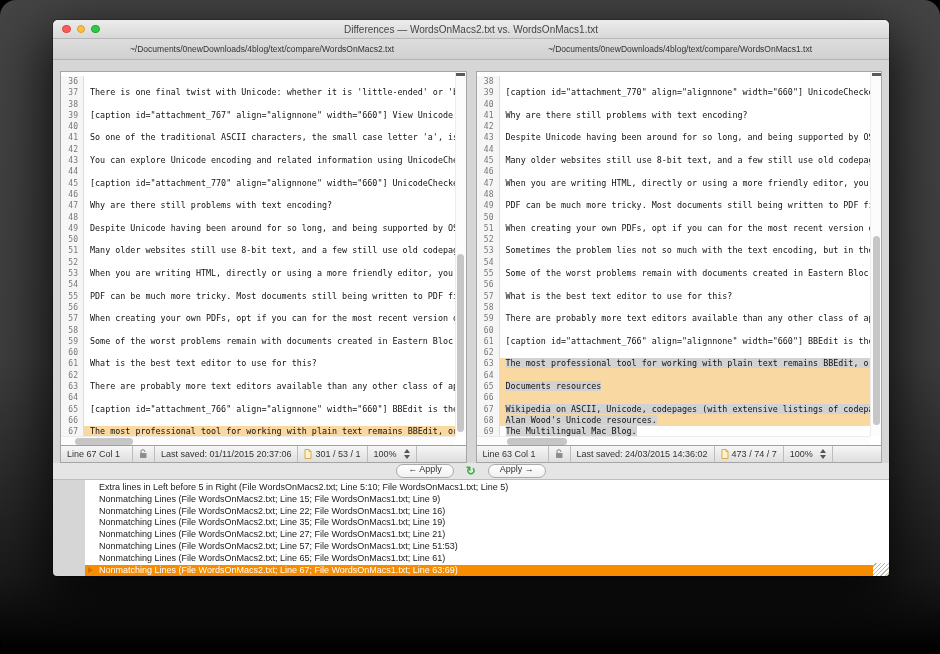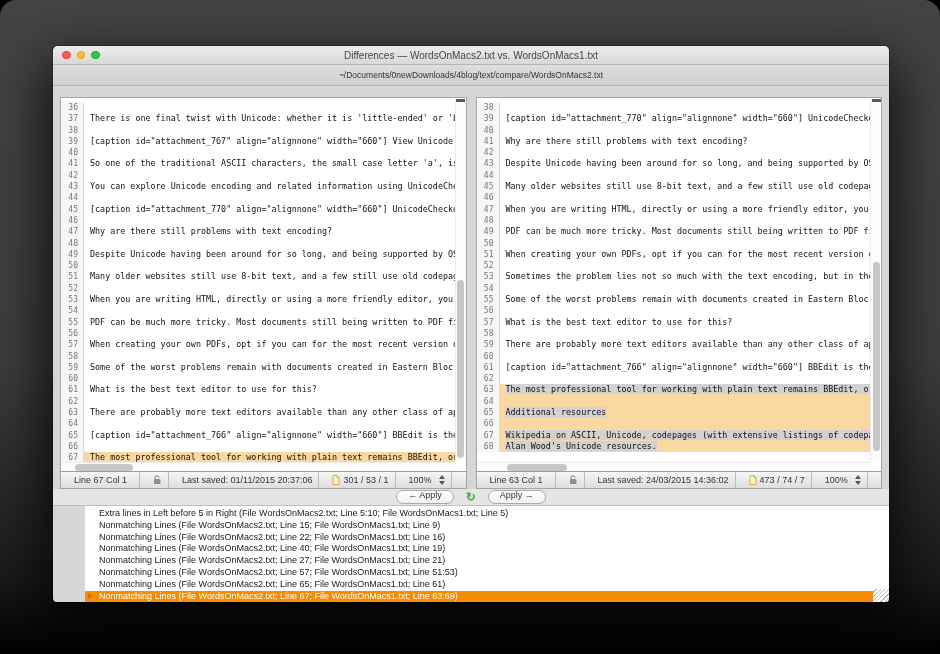--- a/index.html
+++ b/index.html
@@ -1,20 +1,20 @@
 <!DOCTYPE html>
 <html style="--hl: #fad8a2; --sel: #d2d2d2; --rowsel: #f78c00; --green: #3fae49;"><head>
 <meta charset="utf-8">
 <style>
   * { margin:0; padding:0; box-sizing:border-box; }
   html,body { width:940px; height:654px; }
   body { background:#000; font-family:"Liberation Sans", sans-serif; position:relative; overflow:hidden; }
   .backdrop { position:absolute; inset:0; border-radius:16px;
     background:linear-gradient(#444 0%, #3e3e3e 55%, #1a1a1a 88%, #000 100%); }
-  .window { position:absolute; left:53px; top:46px; width:836px; height:556px;
+  .window { position:absolute; left:53px; top:20px; width:836px; height:556px;
     background:#d6d6d6; border-radius:5px 5px 4px 4px; overflow:hidden;
     box-shadow:0 22px 55px 8px rgba(0,0,0,.78), 0 0 0 1px rgba(0,0,0,.25);
     display:flex; flex-direction:column; }
 
   
   .titlebar { height:19px; flex:none; position:relative;
     background:linear-gradient(#ececec,#d8d8d8); border-bottom:1px solid #b6b6b6;
     display:flex; align-items:center; justify-content:center; }
   .title { font-size:10px; color:#454545; }
   .lights { position:absolute; left:9px; top:0; height:100%; display:flex; align-items:center; gap:6px; }
@@ -49,21 +49,21 @@
   .topmark { position:absolute; top:1px; left:0.5px; width:9px; height:3px; background:#5a5a5a; }
   .hscroll { position:absolute; left:0; right:11px; bottom:0; height:9px; background:#fcfcfc;
     border-top:1px solid #ececec; }
   .hthumb { position:absolute; top:1px; height:6.5px; border-radius:4px; background:#c6c6c6;
     left:14px; width:58px; }
 
   
   .statusbar { height:17px; flex:none; border-top:1px solid #9f9f9f;
     background:linear-gradient(#f6f6f6,#dedede); display:flex; align-items:stretch;
     font-size:9px; color:#333; white-space:nowrap; overflow:hidden; }
-  .seg { display:flex; align-items:center; gap:3px; padding:0 6px; border-right:1px solid #bdbdbd;margin-left:7px; }
+  .seg { display:flex; align-items:center; gap:3px; padding:0 6px; border-right:1px solid #bdbdbd; }
   .seg.grow { flex:1; border-right:none; }
   .stepper { display:inline-flex; flex-direction:column; gap:1.5px; margin-left:4px; }
   .stepper i { display:block; width:0; height:0; border-left:3px solid transparent; border-right:3px solid transparent; }
   .stepper .up { border-bottom:4px solid #555; }
   .stepper .down { border-top:4px solid #555; }
 
   
   .applybar { height:17px; flex:none; background:#e5e5e5; border-bottom:1px solid #bdbdbd;
     display:flex; align-items:center; justify-content:center; gap:12px; }
   .btn { font-size:9px; color:#333; line-height:1; padding:0 11px 3px;
@@ -93,20 +93,21 @@
       <div class="lights">
         <span class="light red"></span>
         <span class="light yellow"></span>
         <span class="light green"></span>
       </div>
       <span class="title">Differences — WordsOnMacs2.txt vs. WordsOnMacs1.txt</span>
     </div>
 
     <div class="pathbar">
       <div class="pathcell">~/Documents/0newDownloads/4blog/text/compare/WordsOnMacs2.txt</div>
+      <div class="pathcell">~/Documents/0newDownloads/4blog/text/compare/WordsOnMacs1.txt</div>
     </div>
 
     <div class="panes">
 
       <div class="pane">
         <div class="scrollarea">
           <div class="rows">
               <div class="crow"><span class="num">36</span><span class="code"><span class="t"></span></span></div>
               <div class="crow"><span class="num">37</span><span class="code"><span class="t">There is one final twist with Unicode: whether it is 'little-ended' or 'b</span></span></div>
               <div class="crow"><span class="num">38</span><span class="code"><span class="t"></span></span></div>
@@ -202,24 +203,25 @@
               <div class="crow"><span class="num">55</span><span class="code"><span class="t">Some of the worst problems remain with documents created in Eastern Bloc </span></span></div>
               <div class="crow"><span class="num">56</span><span class="code"><span class="t"></span></span></div>
               <div class="crow"><span class="num">57</span><span class="code"><span class="t">What is the best text editor to use for this?</span></span></div>
               <div class="crow"><span class="num">58</span><span class="code"><span class="t"></span></span></div>
               <div class="crow"><span class="num">59</span><span class="code"><span class="t">There are probably more text editors available than any other class of ap</span></span></div>
               <div class="crow"><span class="num">60</span><span class="code"><span class="t"></span></span></div>
               <div class="crow"><span class="num">61</span><span class="code"><span class="t">[caption id="attachment_766" align="alignnone" width="660"] BBEdit is the</span></span></div>
               <div class="crow"><span class="num">62</span><span class="code"><span class="t"></span></span></div>
               <div class="crow"><span class="num">63</span><span class="code hl"><span class="t sel">The most professional tool for working with plain text remains BBEdit, or</span></span></div>
               <div class="crow"><span class="num">64</span><span class="code hl"><span class="t"></span></span></div>
-              <div class="crow"><span class="num">65</span><span class="code hl"><span class="t sel">Additional resources</span></span></div>
+              <div class="crow"><span class="num">65</span><span class="code hl"><span class="t sel">Documents resources</span></span></div>
               <div class="crow"><span class="num">66</span><span class="code hl"><span class="t"></span></span></div>
               <div class="crow"><span class="num">67</span><span class="code hl"><span class="t sel">Wikipedia on ASCII, Unicode, codepages (with extensive listings of codepa</span></span></div>
               <div class="crow"><span class="num">68</span><span class="code hl"><span class="t sel">Alan Wood's Unicode resources.</span></span></div>
+              <div class="crow"><span class="num">69</span><span class="code"><span class="t sel">The Multilingual Mac Blog.</span></span></div>
             </div>
           <div class="vscroll">
             <span class="topmark"></span>
             <span class="vthumb" style="top:45%;height:52%;"></span>
           </div>
           <div class="hscroll">
             <span class="hthumb" style="left:30px;width:60px;"></span>
           </div>
         </div>
         <div class="statusbar">
@@ -258,21 +260,21 @@
     <div class="applybar">
       <button class="btn">← Apply</button>
       <span class="sync">↻</span>
       <button class="btn">Apply →</button>
     </div>
 
     <div class="difflist">
         <div class="drow"><span>Extra lines in Left before 5 in Right (File WordsOnMacs2.txt; Line 5:10; File WordsOnMacs1.txt; Line 5)</span></div>
         <div class="drow"><span>Nonmatching Lines (File WordsOnMacs2.txt; Line 15; File WordsOnMacs1.txt; Line 9)</span></div>
         <div class="drow"><span>Nonmatching Lines (File WordsOnMacs2.txt; Line 22; File WordsOnMacs1.txt; Line 16)</span></div>
-        <div class="drow"><span>Nonmatching Lines (File WordsOnMacs2.txt; Line 40; File WordsOnMacs1.txt; Line 19)</span></div>
+        <div class="drow"><span>Nonmatching Lines (File WordsOnMacs2.txt; Line 35; File WordsOnMacs1.txt; Line 19)</span></div>
         <div class="drow"><span>Nonmatching Lines (File WordsOnMacs2.txt; Line 27; File WordsOnMacs1.txt; Line 21)</span></div>
         <div class="drow"><span>Nonmatching Lines (File WordsOnMacs2.txt; Line 57; File WordsOnMacs1.txt; Line 51:53)</span></div>
         <div class="drow"><span>Nonmatching Lines (File WordsOnMacs2.txt; Line 65; File WordsOnMacs1.txt; Line 61)</span></div>
         <div class="drow selected"><span class="marker"></span><span>Nonmatching Lines (File WordsOnMacs2.txt; Line 67; File WordsOnMacs1.txt; Line 63:69)</span></div>
       </div>
 
     <div class="grip"></div>
   </div>
 </div>
 

